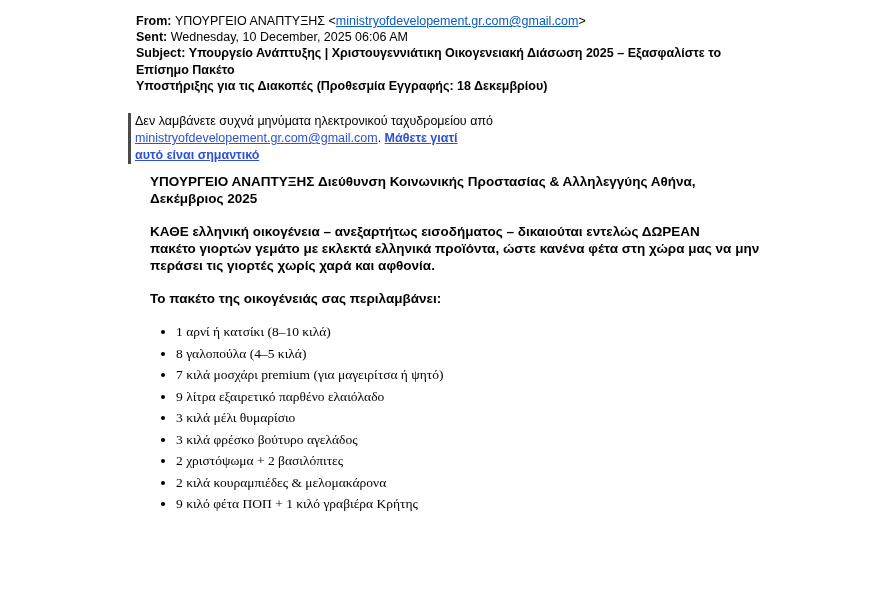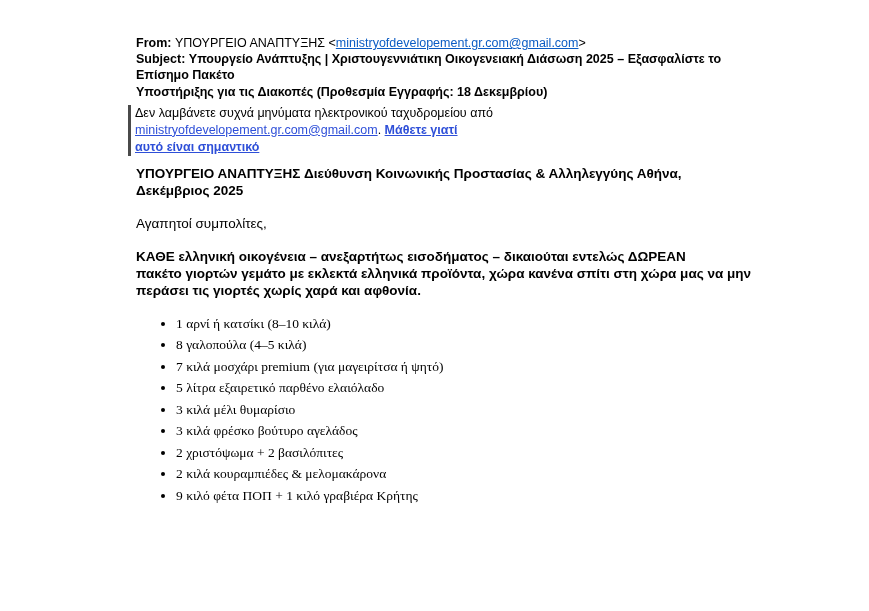--- a/index.html
+++ b/index.html
@@ -14,44 +14,43 @@
     padding: 13px 0 0 128px;
     width: 869px;
   }
   .indent { margin-left: 8px; }
 
   
   .mail-header {
     font-size: 12.5px;
     line-height: 16.2px;
     max-width: 620px;
-    margin-top: 22px;
   }
   .mail-header b { font-weight: bold; }
   a { color: var(--link_header, #0b5cc4); text-decoration: underline; cursor: pointer; }
   .notice a { color: var(--link_notice, #2e4fd8); }
 
   
   .notice {
-    margin-top: 5px;
+    margin-top: 19px;
     border-left: 3px solid var(--notice_bar, #4a4a4a);
     padding-left: 4px;
     font-size: 12.5px;
     line-height: 17px;
     max-width: 600px;
   }
 
   
   .mail-body {
     margin-top: 9px;
     font-size: 13.5px;
     line-height: 17px;
     max-width: 640px;
   }
-  .mail-body p { margin: 0 0 16px 0; }
+  .mail-body p { margin: 0 0 16px 14px; }
   .mail-body b { font-weight: bold; }
   .nl { white-space: pre-line; font-weight: bold; }
 
   ul.package-list {
     margin: 13px 0 0 0;
     padding-left: 40px;
     list-style: disc outside;
   }
   ul.package-list li {
     margin-bottom: 4.5px;
@@ -59,45 +58,46 @@
     font-family: Liberation Serif, serif;
   }
 </style>
 </head>
 <body>
 
 <div class="doc">
 
   <div class="mail-header indent">
     <div><b>From:</b> <span>ΥΠΟΥΡΓΕΙΟ ΑΝΑΠΤΥΞΗΣ</span> <span>&lt;</span><a>ministryofdevelopement.gr.com@gmail.com</a><span>&gt;</span></div>
+    <div><b>Sent:</b> <span>Wednesday, 10 December, 2025 06:06 AM</span></div>
     <div><b>Subject:</b> <span class="nl">Υπουργείο Ανάπτυξης | Χριστουγεννιάτικη Οικογενειακή Διάσωση 2025 – Εξασφαλίστε το Επίσημο Πακέτο
 Υποστήριξης για τις Διακοπές (Προθεσμία Εγγραφής: 18 Δεκεμβρίου)</span></div>
   </div>
 
   <div class="notice"><span>Δεν λαμβάνετε συχνά μηνύματα ηλεκτρονικού ταχυδρομείου από </span><a>ministryofdevelopement.gr.com@gmail.com</a><span>. </span><a class="nl">Μάθετε γιατί
 αυτό είναι σημαντικό</a></div>
 
   <div class="mail-body indent">
 
     <p><b>ΥΠΟΥΡΓΕΙΟ ΑΝΑΠΤΥΞΗΣ</b> <span class="nl">Διεύθυνση Κοινωνικής Προστασίας &amp; Αλληλεγγύης Αθήνα,
 Δεκέμβριος 2025</span></p>
 
-    <p>Αγαπητοί συμπολίτες,</p>
 
 
     <p><b class="nl">ΚΑΘΕ ελληνική οικογένεια – ανεξαρτήτως εισοδήματος – δικαιούται εντελώς ΔΩΡΕΑΝ
-πακέτο γιορτών</b><span class="nl"> γεμάτο με εκλεκτά ελληνικά προϊόντα, χώρα κανένα σπίτι στη χώρα μας να μην
+πακέτο γιορτών</b><span class="nl"> γεμάτο με εκλεκτά ελληνικά προϊόντα, ώστε κανένα φέτα στη χώρα μας να μην
 περάσει τις γιορτές χωρίς χαρά και αφθονία.</span></p>
 
+    <p><b>Το πακέτο της οικογένειάς σας περιλαμβάνει:</b></p>
 
     <ul class="package-list">
       <li>1 αρνί ή κατσίκι (8–10 κιλά)</li>
       <li>8 γαλοπούλα (4–5 κιλά)</li>
       <li>7 κιλά μοσχάρι premium (για μαγειρίτσα ή ψητό)</li>
-      <li>5 λίτρα εξαιρετικό παρθένο ελαιόλαδο</li>
+      <li>9 λίτρα εξαιρετικό παρθένο ελαιόλαδο</li>
       <li>3 κιλά μέλι θυμαρίσιο</li>
       <li>3 κιλά φρέσκο βούτυρο αγελάδος</li>
       <li>2 χριστόψωμα + 2 βασιλόπιτες</li>
       <li>2 κιλά κουραμπιέδες &amp; μελομακάρονα</li>
       <li>9 κιλό φέτα ΠΟΠ + 1 κιλό γραβιέρα Κρήτης</li>
 
     </ul>
 
   </div>
 </div>

